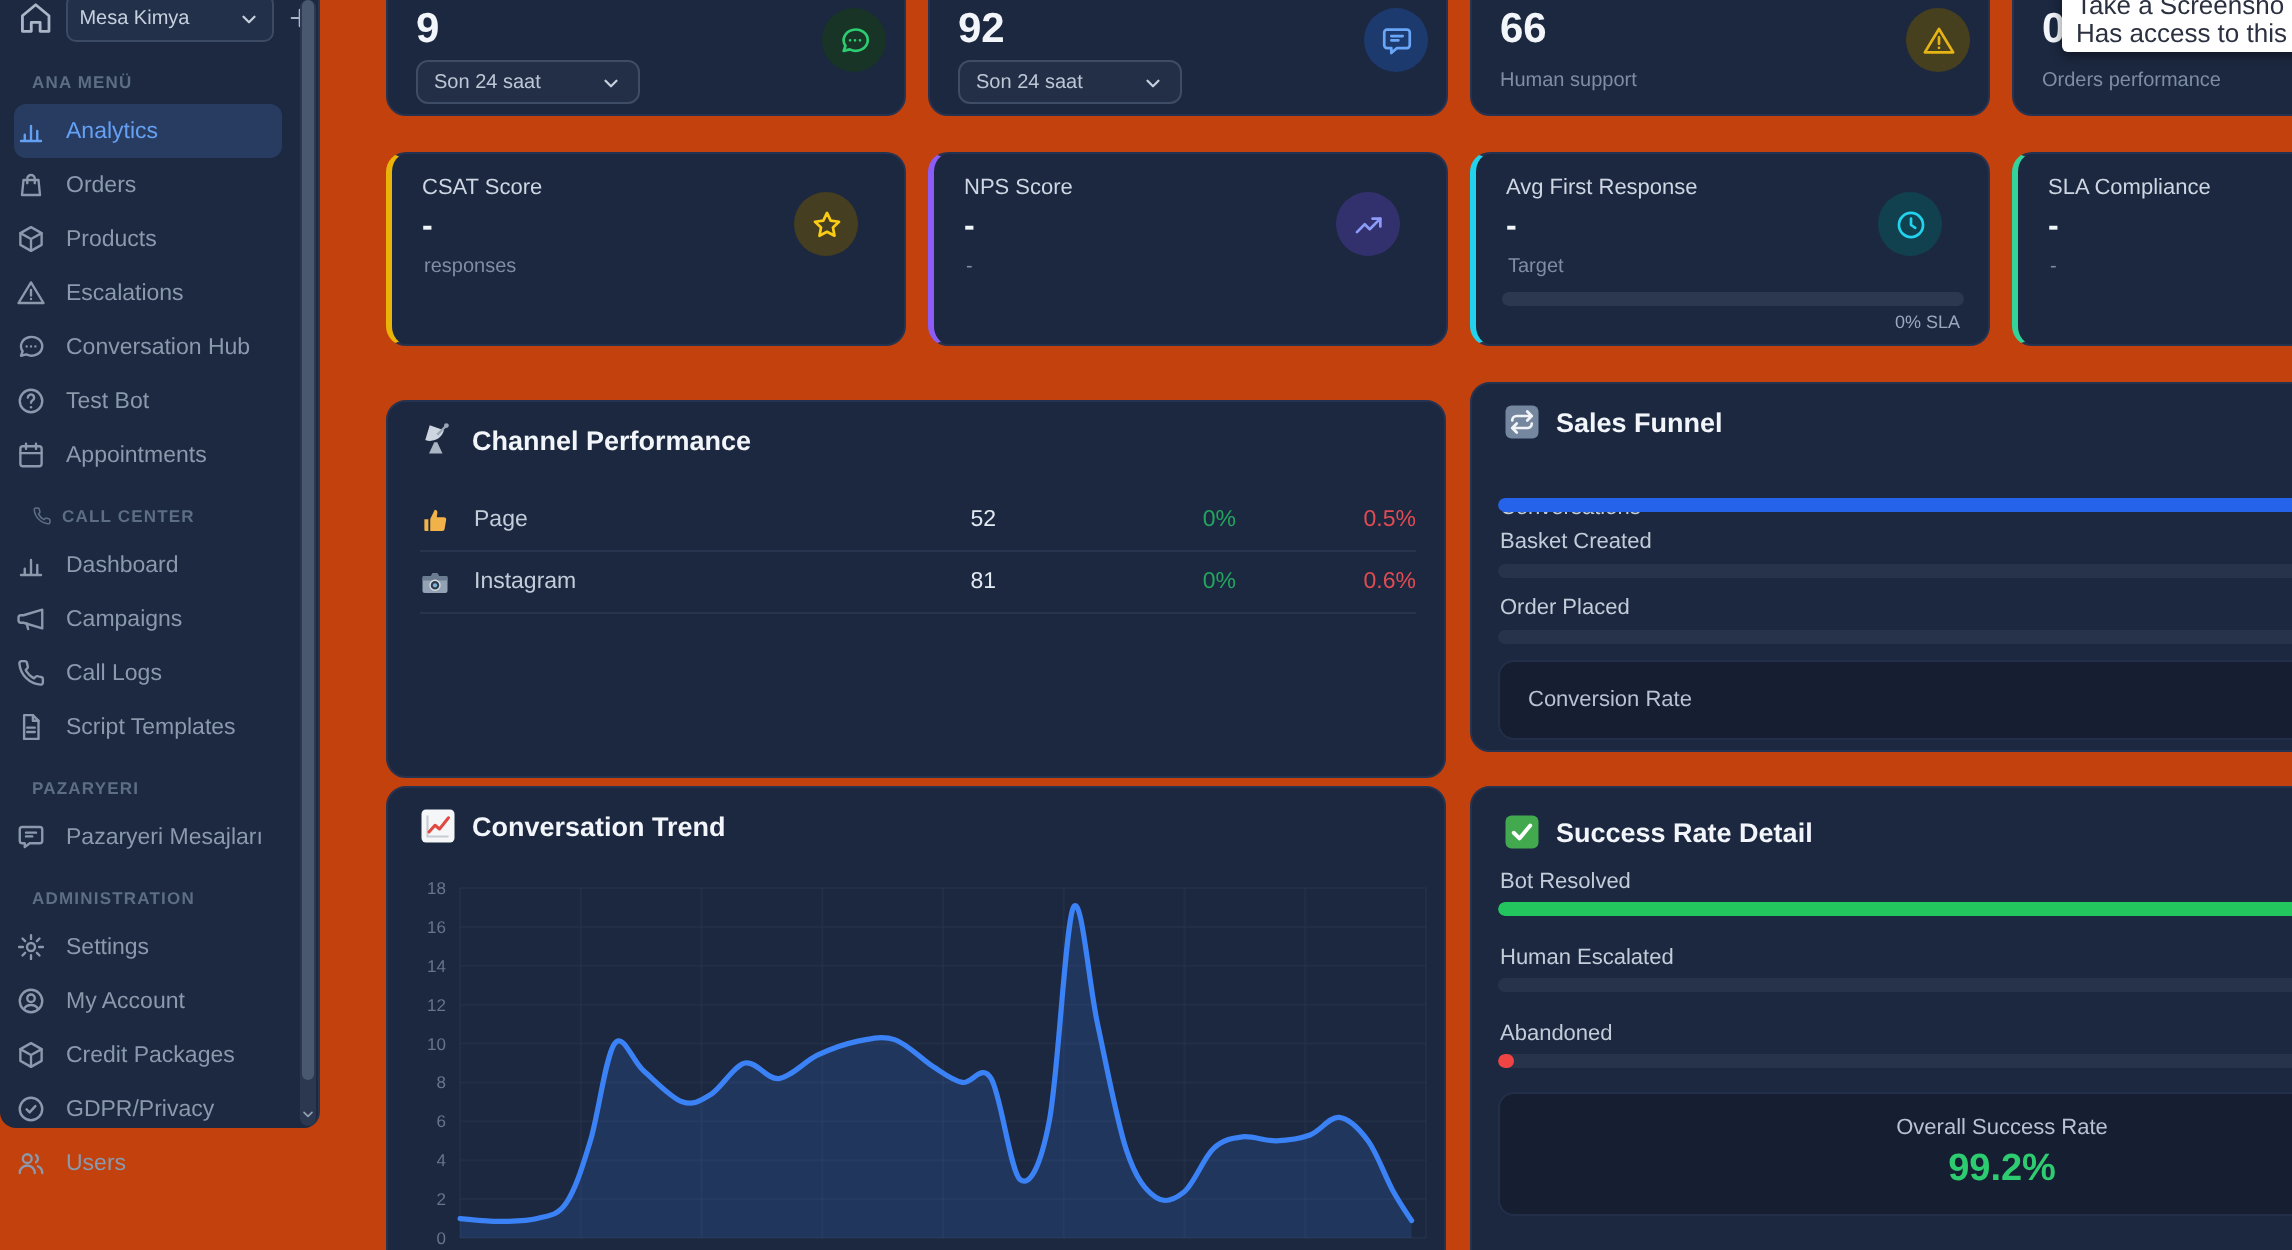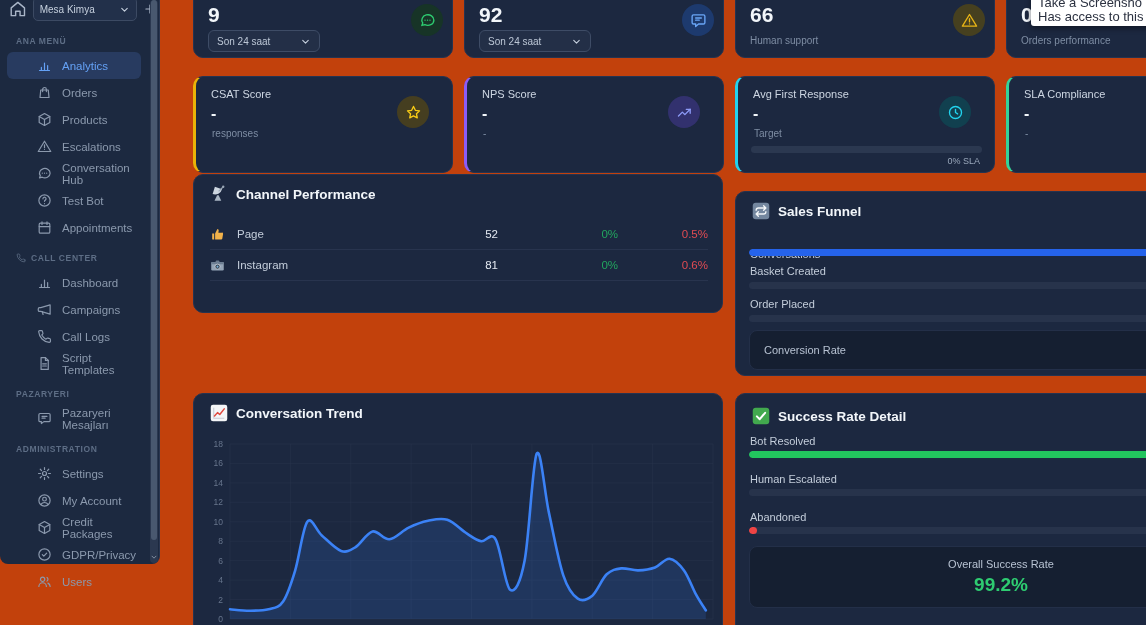--- a/index.html
+++ b/index.html
@@ -13,21 +13,21 @@
   .icn svg{width:100%;height:100%;}
   .home-i{width:18px;height:18px;color:#aab6c8;}
   .ws-select{display:flex;align-items:center;justify-content:space-between;width:92px;height:22px;
              border:1px solid #3c4a63;border-radius:5px;background:#22304a;padding:0 6px;cursor:pointer;}
   .ws-select span.t{font-size:10px;color:#c6d0de;white-space:nowrap;overflow:hidden;}
   .chev-s{width:11px;height:11px;color:#c6d0de;flex:0 0 auto;}
   .plus-i{width:14px;height:14px;color:#aab6c8;cursor:pointer;}
   .s-sec{margin:11px 0 5px 16px;display:flex;align-items:center;gap:5px;height:12px;}
   .s-sec .lbl{font-size:8.5px;font-weight:bold;letter-spacing:.6px;color:#5d6d85;text-transform:uppercase;}
   .s-sec .icn{width:10px;height:10px;color:#5d6d85;}
-  .s-item{height:27px;display:flex;align-items:center;gap:10px;padding-left:30px;margin:0 7px;border-radius:6px;cursor:pointer;color:#8b99ad;}
+  .s-item{height:27px;display:flex;align-items:center;gap:10px;padding-left:1px;margin:0 7px;border-radius:6px;cursor:pointer;color:#8b99ad;}
   .s-item .icn{width:15px;height:15px;flex:0 0 auto;}
   .s-item .s-label{font-size:11.5px;}
   .s-item.active{background:#283b60;color:#64a1f5;}
   .s-item.active .s-label{color:#64a1f5;}
   .sb-scroll{position:absolute;right:1px;top:0;width:8px;height:563px;background:#2b3850;border-radius:4px;}
   .sb-thumb{position:absolute;left:1px;top:0;width:6px;height:540px;background:#49586f;border-radius:3px;}
   .sb-arrow{position:absolute;left:0;bottom:1px;width:8px;height:10px;color:#95a2b4;}
   
   .card{position:absolute;background:#1c2840;border:1px solid #263350;border-radius:10px;box-sizing:border-box;}
   .panel{position:absolute;background:#1c2840;border:1px solid #263350;border-radius:10px;box-sizing:border-box;}
@@ -384,21 +384,21 @@
     <div class="kpi-track"></div>
     <div class="kpi-sla">0% SLA</div>
   </div>
 
   <div class="card kpi" style="left: 1006px; border-left-color: rgb(52, 211, 153);">
     <div class="kpi-title">SLA Compliance</div>
     <div class="kpi-value">-</div>
     <div class="kpi-sub">-</div>
   </div>
 
-  <div class="panel" style="left:193px;top:174px;width:530px;height:139px">
+  <div class="panel" style="left:193px;top:200px;width:530px;height:189px">
     <div class="p-title">
       <span class="icn p-icn">
           <svg viewBox="0 0 24 24">
             <path d="M3.5 12A9.5 9.5 0 0 0 16 5.5L6.5 2.2z" fill="#cdd6e0"></path>
             <path d="M11.5 8.5l5.5-5.5" stroke="#9aa7b6" stroke-width="1.6" fill="none"></path>
             <circle cx="17.6" cy="2.4" r="1.6" fill="#9aa7b6"></circle>
             <path d="M9.5 13.5L6 21h9l-3.5-7.5z" fill="#aab6c4"></path>
           </svg>
         </span>
       <span class="t">Channel Performance</span>

